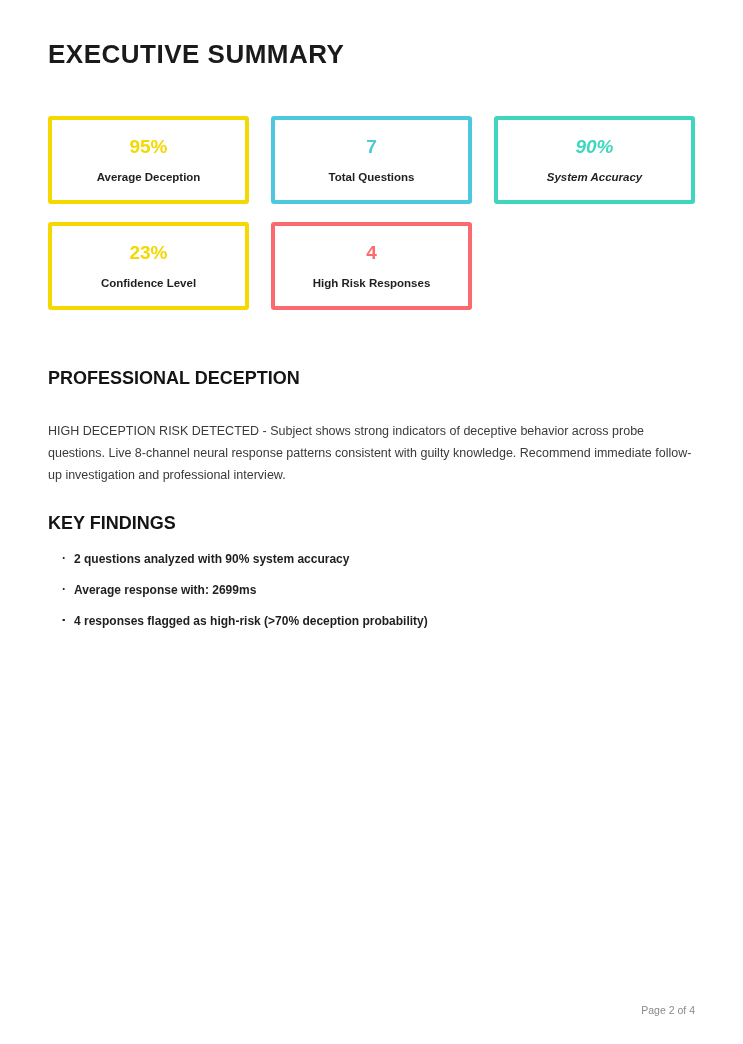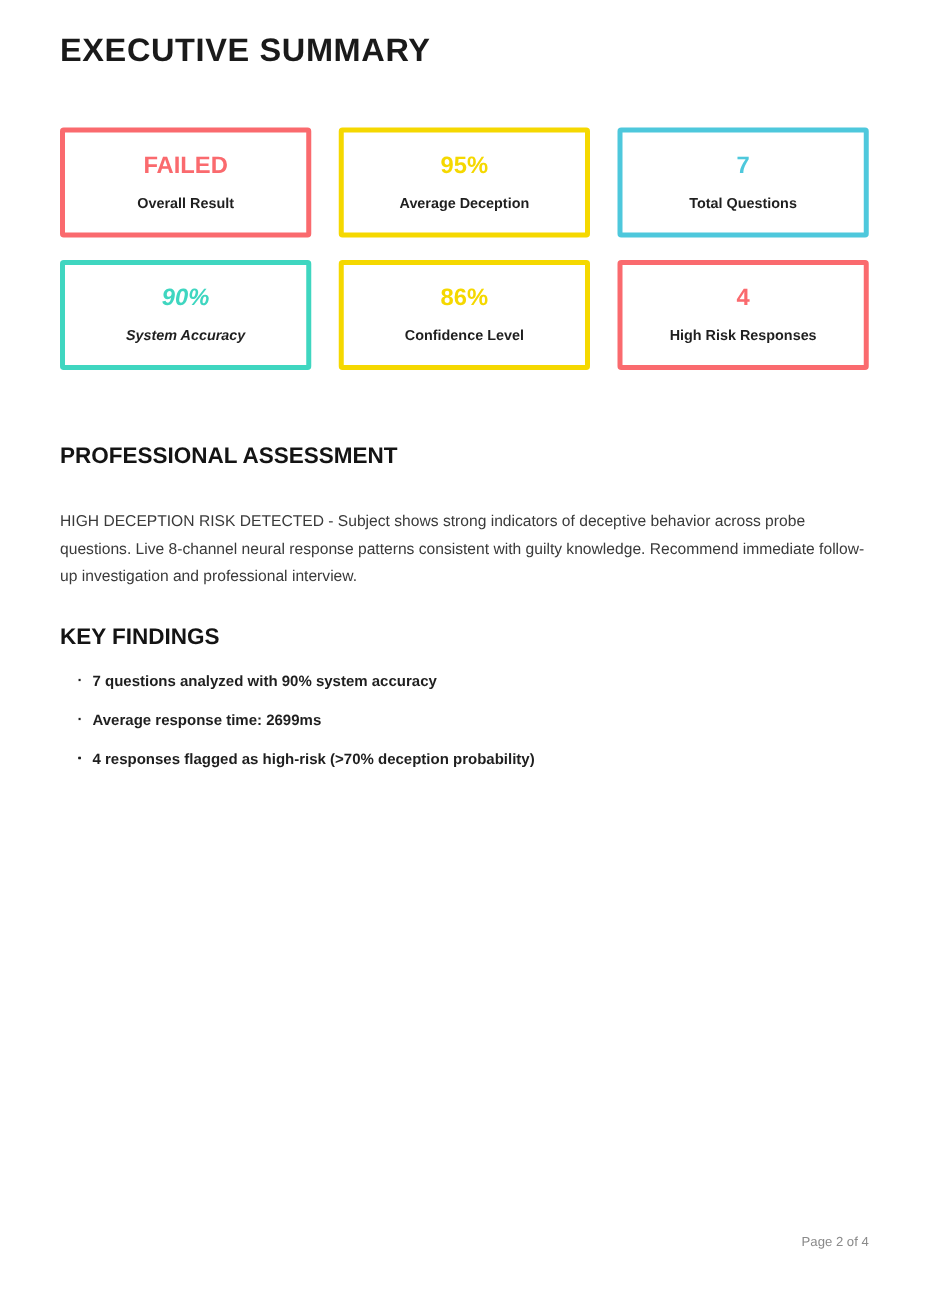--- a/index.html
+++ b/index.html
@@ -13,21 +13,21 @@
     font-family: "Liberation Sans", sans-serif;
     color: #222222;
     position: relative;
     overflow: hidden;
   }
   .page {
     position: relative;
     width: 743px;
     height: 1044px;
     box-sizing: border-box;
-    padding: 3px 48px;
+    padding: 17px 48px;
   }
   .doc-title {
     font-size: 26px;
     font-weight: bold;
     letter-spacing: 0.5px;
     color: #1a1a1a;
     margin: 0;
     padding-top: 22px;
   }
   .cards-grid {
@@ -92,76 +92,72 @@
   }
   .findings-list li .bullet {
     position: absolute;
     left: 0;
     top: -1px;
     font-size: 12px;
   }
   .page-footer {
     position: absolute;
     right: 48px;
-    bottom: 44px;
+    bottom: 28px;
     font-size: 10.5px;
     color: #8a8a8a;
   }
 </style>
 </head>
 <body>
 
 <div class="page">
 
   <h1 class="doc-title">EXECUTIVE SUMMARY</h1>
 
   <div class="cards-grid">
 
-    <div class="stat-card" style="border-color: rgb(250, 106, 110);">
-      <div class="stat-value" style="color: rgb(250, 106, 110);">FAILED</div>
-      <div class="stat-label">Overall Result</div>
-    </div>
 
     <div class="stat-card" style="border-color: rgb(245, 216, 0); text-align: center;">
       <div class="stat-value" style="color: rgb(245, 216, 0);">95%</div>
       <div class="stat-label">Average Deception</div>
     </div>
 
     <div class="stat-card" style="border-color: rgb(78, 200, 220);">
       <div class="stat-value" style="color: rgb(78, 200, 220);">7</div>
       <div class="stat-label">Total Questions</div>
     </div>
 
     <div class="stat-card" style="border-color: rgb(63, 214, 192); font-style: italic;">
       <div class="stat-value" style="color: rgb(63, 214, 192);">90%</div>
       <div class="stat-label">System Accuracy</div>
     </div>
 
     <div class="stat-card" style="border-color: rgb(245, 216, 0);">
-      <div class="stat-value" style="color: rgb(245, 216, 0);">86%</div>
+      <div class="stat-value" style="color: rgb(245, 216, 0);">23%</div>
       <div class="stat-label">Confidence Level</div>
     </div>
 
     <div class="stat-card" style="border-color: rgb(250, 106, 110);">
       <div class="stat-value" style="color: rgb(250, 106, 110);">4</div>
       <div class="stat-label">High Risk Responses</div>
     </div>
 
   </div>
 
   <div class="assessment-section">
-    <h2 class="section-heading">PROFESSIONAL ASSESSMENT</h2>
+    <h2 class="section-heading">PROFESSIONAL DECEPTION</h2>
     <p class="assessment-body">HIGH DECEPTION RISK DETECTED - Subject shows strong indicators of deceptive behavior across probe questions. Live 8-channel neural response patterns consistent with guilty knowledge. Recommend immediate follow-up investigation and professional interview.</p>
   </div>
 
   <div class="findings-section">
     <h2 class="section-heading">KEY FINDINGS</h2>
     <ul class="findings-list">
-      <li><span class="bullet">·</span><span>7 questions analyzed with 90% system accuracy</span></li>
-      <li><span class="bullet">·</span><span>Average response time: 2699ms</span></li>
+      <li><span class="bullet">·</span><span>2 questions analyzed with 90% system accuracy</span></li>
+      <li><span class="bullet">·</span><span>Average response with: 2699ms</span></li>
       <li><span class="bullet">·</span></li>
       <li><span class="bullet">·</span></li>
       <li><span class="bullet">·</span><span>4 responses flagged as high-risk (&gt;70% deception probability)</span></li>
     </ul>
   </div>
 
   <div class="page-footer">Page 2 of 4</div>
 
 </div>
 

